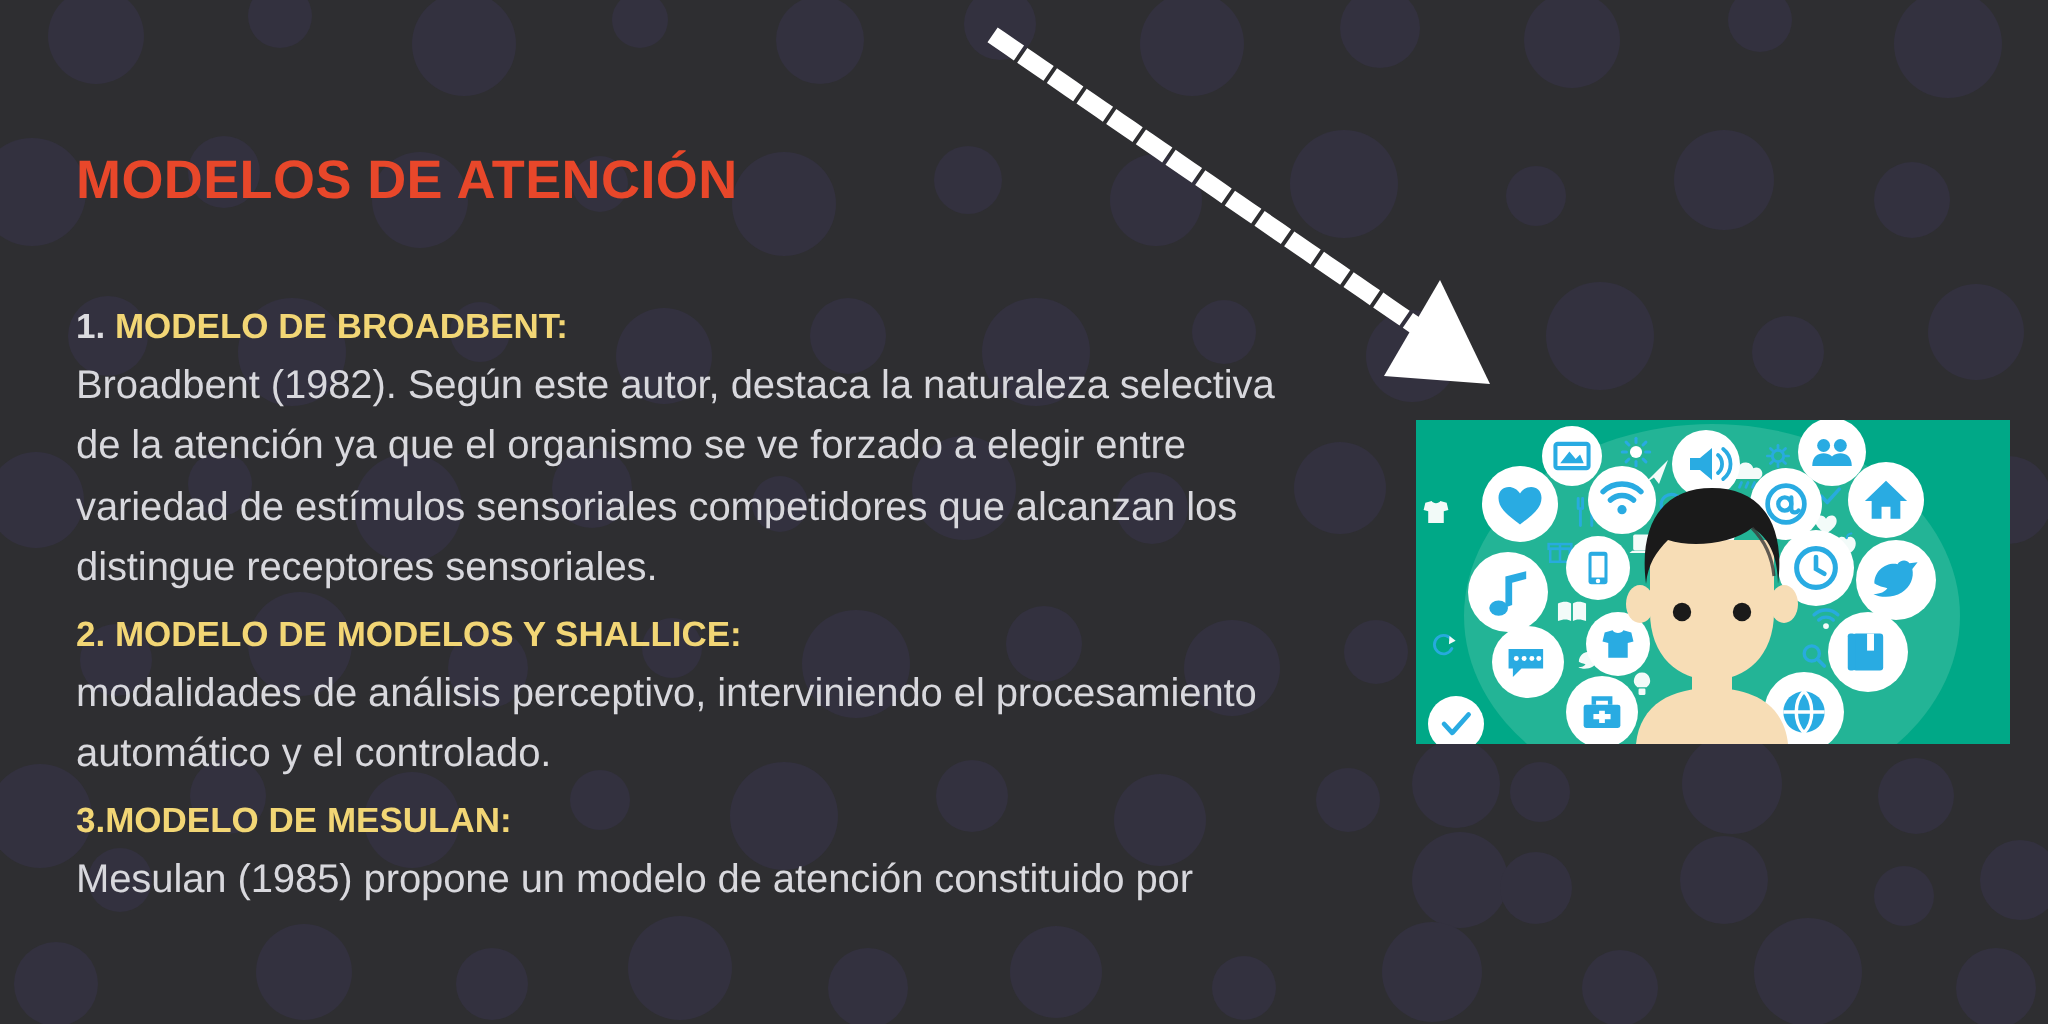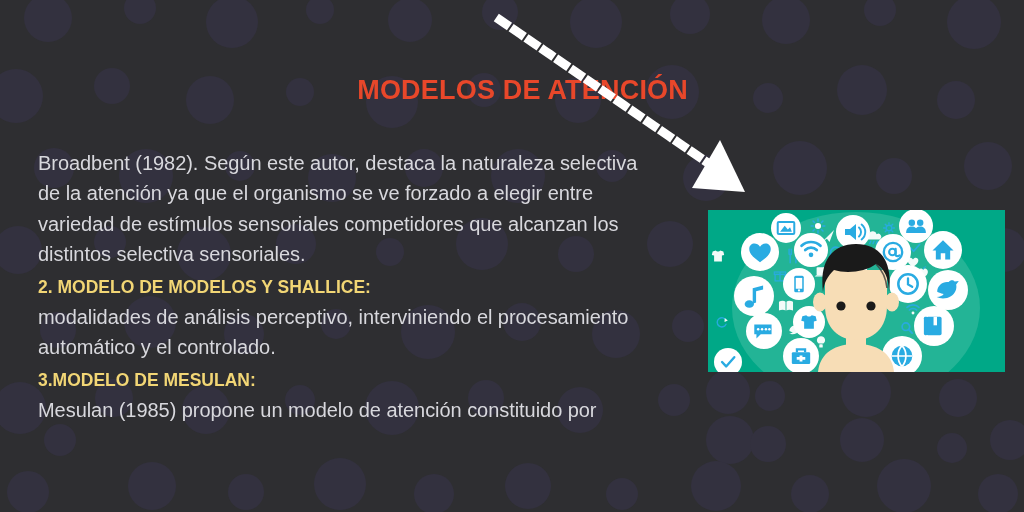--- a/index.html
+++ b/index.html
@@ -33,21 +33,20 @@
     z-index: 3;
   }
   #slide-title {
     font-size: 27px;
     font-weight: bold;
     letter-spacing: 0.2px;
     color: #e8472a;
     margin: 0 0 42px 0;
     line-height: 1.1;
     white-space: nowrap;
-    text-align: right;
   }
   .section { margin-bottom: 2px; }
   .section-heading {
     font-size: 17.5px;
     font-weight: bold;
     line-height: 30px;
     margin: 0;
     white-space: nowrap;
   }
   .num-grey { color: #dcdce0; }
@@ -183,25 +182,29 @@
   <svg id="arrow-annotation" width="290" height="210" viewBox="0 0 290 210" aria-hidden="true">
     <line x1="20" y1="20" x2="228" y2="163" stroke="#ffffff" stroke-width="9" stroke-dasharray="7 11" stroke-linecap="square"></line>
     <polygon points="240,140 265,192 212,188" fill="#ffffff"></polygon>
   </svg>
 
   <div id="text-column">
 
     <h1 id="slide-title">MODELOS DE ATENCIÓN</h1>
 
     <div class="section">
+      <p class="section-heading">
+        <span class="num-grey">1.</span>
+        <span class="head-gold">MODELO DE BROADBENT:</span>
+      </p>
       <p class="section-body">
         <span class="ln">Broadbent (1982). Según este autor, destaca la naturaleza selectiva</span>
         <span class="ln">de la atención ya que el organismo se ve forzado a elegir entre</span>
         <span class="ln">variedad de estímulos sensoriales competidores que alcanzan los</span>
-        <span class="ln">distintos selectiva sensoriales.</span>
+        <span class="ln">distingue receptores sensoriales.</span>
       </p>
     </div>
 
     <div class="section">
       <p class="section-heading">
         <span class="num-gold">2.</span>
         <span class="head-gold">MODELO DE MODELOS Y SHALLICE:</span>
       </p>
       <p class="section-body">
         <span class="ln">modalidades de análisis perceptivo, interviniendo el procesamiento</span>

